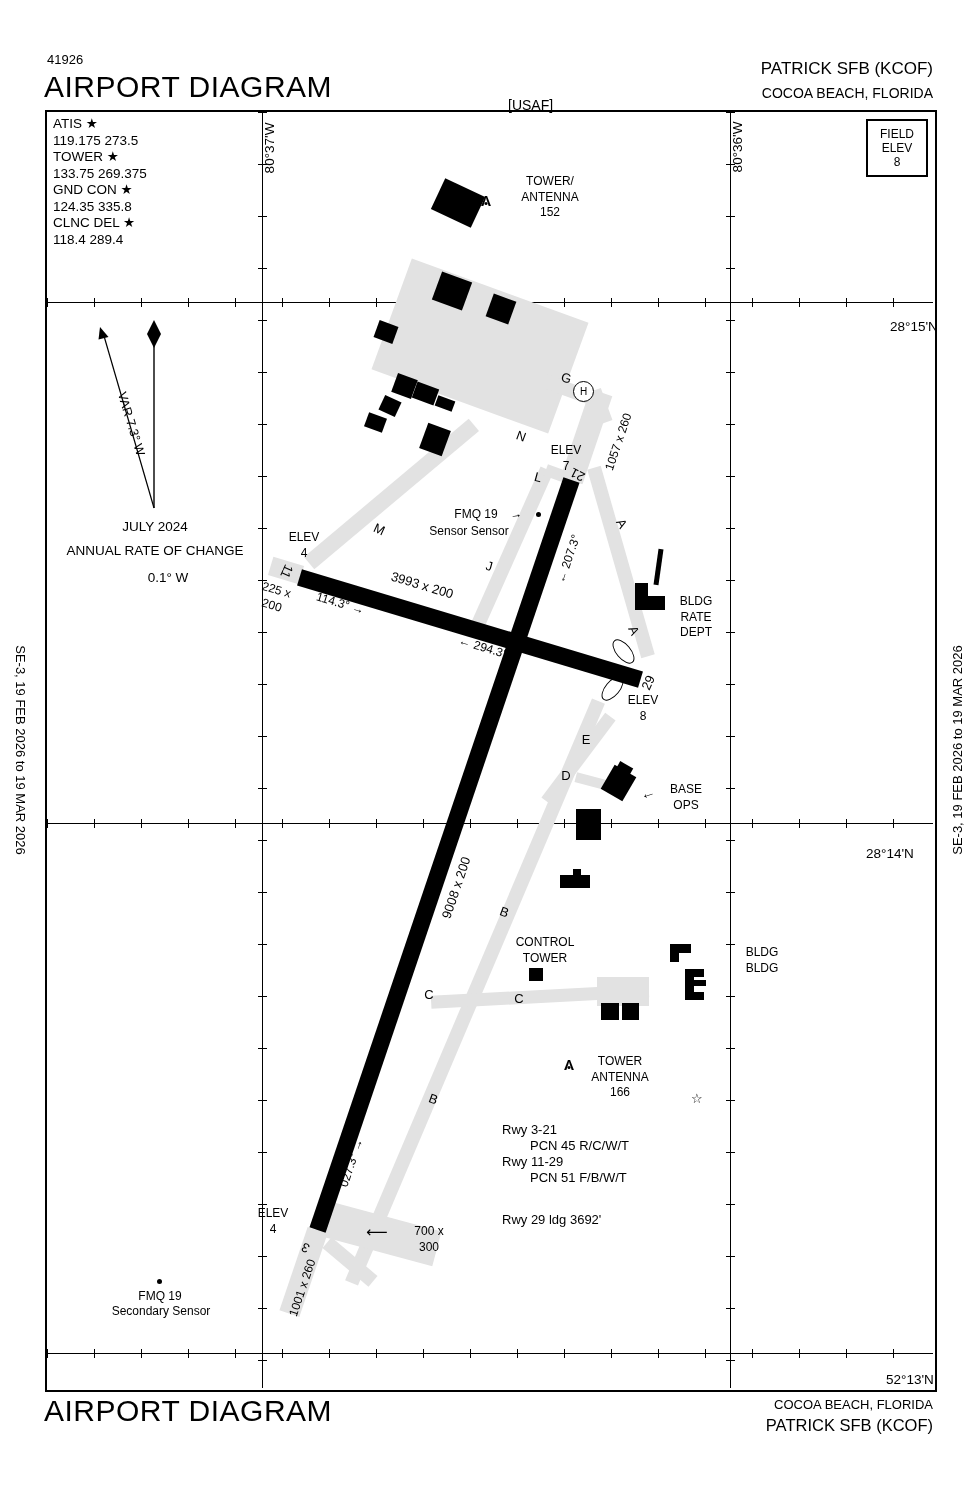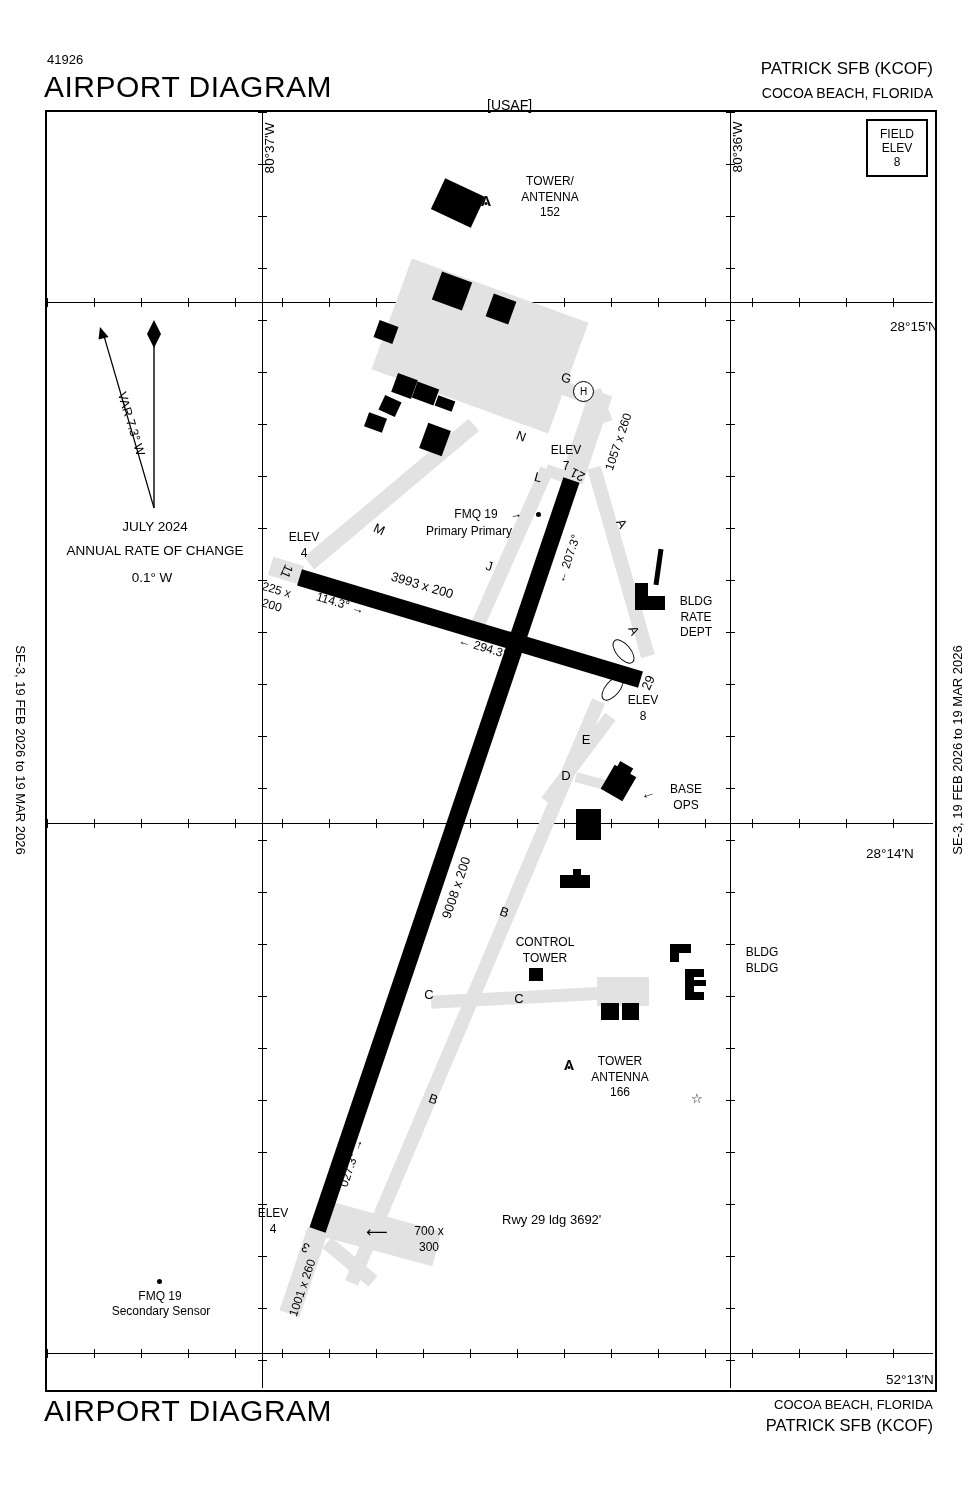--- a/index.html
+++ b/index.html
@@ -42,21 +42,21 @@
   .rot90{transform:translate(-50%,-50%) rotate(90deg);}
   .rot-90{transform:translate(-50%,-50%) rotate(-90deg);}
 </style>
 </head>
 <body>
 
 <div class="page">
 
   <div class="lb" style="left:47px;top:52px;font-size:13px;text-align:left">41926</div>
   <div class="h-title" style="left:44px;top:70px">AIRPORT DIAGRAM</div>
-  <div class="lb" style="left:487px;top:96px;font-size:14px">[USAF]</div>
+  <div class="lb" style="left:508px;top:96px;font-size:14px">[USAF]</div>
   <div class="lb" style="right:46px;top:58px;font-size:17px;text-align:right;left:auto">PATRICK SFB  (KCOF)</div>
   <div class="lb" style="right:46px;top:84px;font-size:14px;text-align:right;left:auto">COCOA BEACH, FLORIDA</div>
 
   <div class="lb rot90" style="left:20px;top:750px;font-size:13px">SE-3,  19 FEB 2026  to  19 MAR 2026</div>
   <div class="lb rot-90" style="left:958px;top:750px;font-size:13px">SE-3,  19 FEB 2026  to  19 MAR 2026</div>
 
   <div class="frame"></div>
   <div class="hticks" style="top:298px"></div>
   <div class="hgrid" style="top:302px"></div>
   <div class="hticks" style="top:819px"></div>
@@ -67,37 +67,47 @@
   <div class="vgrid" style="left:262px"></div>
   <div class="vticks" style="left:726px"></div>
   <div class="vgrid" style="left:730px"></div>
 
   <div class="lb" style="left:890px;top:318px;font-size:13.5px">28°15'N</div>
   <div class="lb" style="left:866px;top:845px;font-size:13.5px">28°14'N</div>
   <div class="lb" style="left:886px;top:1371px;font-size:13.5px">52°13'N</div>
   <div class="lb rot-90" style="left:270px;top:148px;font-size:13.5px">80°37'W</div>
   <div class="lb rot-90" style="left:738px;top:147px;font-size:13.5px">80°36'W</div>
 
+  <div class="freq">
+    <div>ATIS ★</div>
+    <div>119.175  273.5</div>
+    <div>TOWER ★</div>
+    <div>133.75  269.375</div>
+    <div>GND CON ★</div>
+    <div>124.35  335.8</div>
+    <div>CLNC DEL ★</div>
+    <div>118.4  289.4</div>
+  </div>
 
   <div class="fieldbox">
     <div>FIELD</div>
     <div>ELEV</div>
     <div>8</div>
   </div>
 
   <svg class="abs" style="left:85px;top:318px" width="140" height="200">
     <polygon points="69,2 76,16 69,30 62,16" fill="#000"></polygon>
     <line x1="69" y1="16" x2="69" y2="190" stroke="#000" stroke-width="1.4"></line>
     <polygon points="15,9 23.5,19 13.5,21.5" fill="#000"></polygon>
     <line x1="19" y1="18" x2="69" y2="190" stroke="#000" stroke-width="1.2"></line>
   </svg>
   <div class="lb" style="left:131px;top:424px;font-size:12.5px;transform:translate(-50%,-50%) rotate(73deg)">VAR 7.3° W</div>
   <div class="lb ctr" style="left:155px;top:527px;font-size:13.5px">JULY 2024</div>
   <div class="lb ctr" style="left:155px;top:551px;font-size:13.5px">ANNUAL RATE OF CHANGE</div>
-  <div class="lb ctr" style="left:152px;top:578px;font-size:13.5px">0.1° W</div>
+  <div class="lb ctr" style="left:168px;top:578px;font-size:13.5px">0.1° W</div>
 
   <div class="g" style="left:386px;top:287px;width:188px;height:118px;transform:rotate(20deg)"></div>
   <div class="g" style="left:284px;top:486px;width:215px;height:16px;transform:rotate(-40deg)"></div>
   <div class="g" style="left:541px;top:384px;width:62px;height:14px;transform:rotate(20deg)"></div>
   <div class="g" style="left:584px;top:400px;width:34px;height:12px;transform:rotate(70deg)"></div>
   <div class="g" style="left:614px;top:464px;width:14px;height:196px;transform:rotate(-16deg)"></div>
   <div class="g" style="left:505px;top:462px;width:14px;height:172px;transform:rotate(24deg)"></div>
   <div class="g" style="left:545px;top:469px;width:30px;height:12px;transform:rotate(20deg)"></div>
   <div class="g" style="left:468px;top:676px;width:14px;height:632px;transform:rotate(23deg)"></div>
   <div class="g" style="left:431px;top:990px;width:218px;height:13px;transform:rotate(-3deg)"></div>
@@ -204,21 +214,21 @@
   <div class="lb ar-l" style="left:483px;top:648px;transform:translate(-50%,-50%) rotate(16.7deg)">294.3°</div>
 
   <div class="lb" style="left:619px;top:442px;transform:translate(-50%,-50%) rotate(-71.3deg)">1057 x 260</div>
   <div class="lb ar-l" style="left:569px;top:559px;transform:translate(-50%,-50%) rotate(-71.3deg)">207.3°</div>
   <div class="lb" style="left:457px;top:888px;font-size:13px;transform:translate(-50%,-50%) rotate(-71.3deg)">9008 x 200</div>
   <div class="lb ar-r" style="left:352px;top:1163px;transform:translate(-50%,-50%) rotate(-71.3deg)">027.3°</div>
   <div class="lb" style="left:303px;top:1288px;transform:translate(-50%,-50%) rotate(-71.3deg)">1001 x 260</div>
 
   <div class="lb ctr" style="left:476px;top:515px">FMQ 19</div>
   <span class="lb icon-ar-r" style="left:510px;top:507px;transform:rotate(-8deg)"></span>
-  <div class="lb ctr" style="left:469px;top:532px">Primary Primary</div>
+  <div class="lb ctr" style="left:469px;top:532px">Sensor Sensor</div>
   <div class="lb ctr" style="left:160px;top:1297px">FMQ 19</div>
   <div class="lb ctr" style="left:161px;top:1312px">Secondary Sensor</div>
 
   <div class="lb ctr" style="left:696px;top:617px">
     <div>BLDG</div>
     <div>RATE</div>
     <div>DEPT</div>
   </div>
   <div class="lb ctr" style="left:686px;top:798px">
     <div>BASE</div>
@@ -232,20 +242,26 @@
   <div class="lb ctr" style="left:762px;top:961px">
     <div>BLDG</div>
     <div>BLDG</div>
   </div>
   <div class="lb ctr" style="left:620px;top:1077px">
     <div>TOWER</div>
     <div>ANTENNA</div>
     <div>166</div>
   </div>
 
+  <div class="lb" style="left:502px;top:1122px;text-align:left;font-size:13px;line-height:16px">
+    <div>Rwy 3-21</div>
+    <div style="padding-left:28px">PCN 45 R/C/W/T</div>
+    <div>Rwy 11-29</div>
+    <div style="padding-left:28px">PCN 51 F/B/W/T</div>
+  </div>
   <div class="lb" style="left:502px;top:1212px;text-align:left;font-size:13px">Rwy 29 ldg 3692'</div>
 
   <span class="lb icon-ar-long" style="left:366px;top:1222px;font-size:15px"></span>
   <div class="lb ctr" style="left:429px;top:1240px">
     <div>700 x</div>
     <div>300</div>
   </div>
 
   <div class="h-title" style="left:44px;top:1394px">AIRPORT DIAGRAM</div>
   <div class="lb" style="right:46px;top:1397px;font-size:13px;text-align:right;left:auto">COCOA BEACH, FLORIDA</div>

